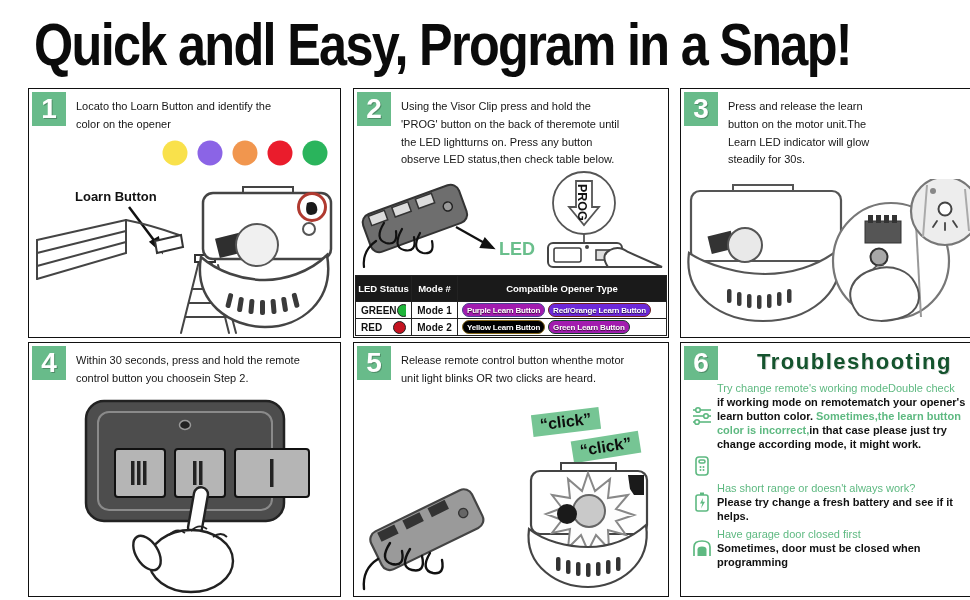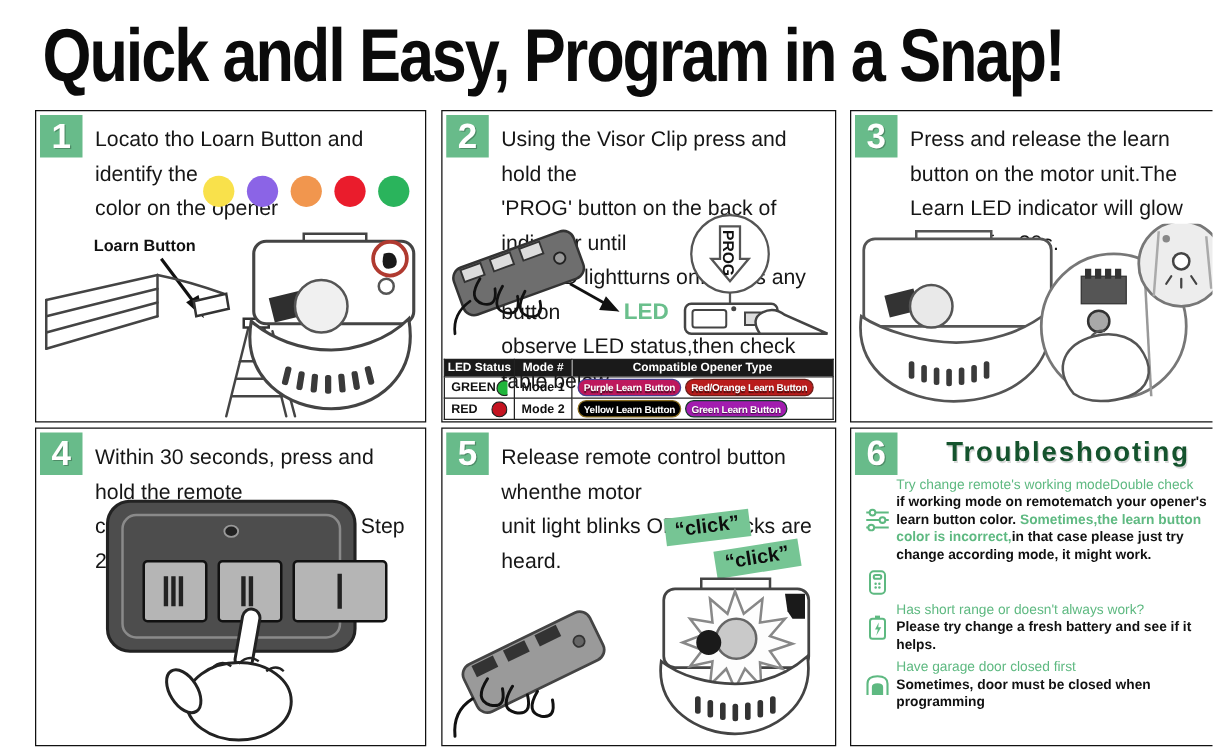--- a/index.html
+++ b/index.html
@@ -21,45 +21,45 @@
   #p5 { left:329px; top:342px; width:316px; height:255px; }
   #p6 { left:656px; top:342px; width:309px; height:255px; }
 
   .badge {
     position:absolute; left:3px; top:3px; width:34px; height:34px;
     background:#68bb8a; color:#fff; font-weight:bold; font-size:28px;
     text-align:center; line-height:34px; text-shadow:1px 1px 0 rgba(0,0,0,.25);
   }
   .step-text {
     position:absolute; left:47px; top:9px; right:5px;
-    font-size:17px; line-height:1.62; color:#161616; white-space:pre-line;
+    font-size:11px; line-height:1.62; color:#161616; white-space:pre-line;
   }
   svg { display:block; }
 
   
   .dots-svg { position:absolute; left:132px; top:50px; }
   .learn-label { position:absolute; left:46px; top:100px; font-size:13px; font-weight:bold; color:#111; }
   .illo { position:absolute; }
 
   
   .led-table { position:absolute; left:1px; right:1px; bottom:1px; border-collapse:collapse; width:calc(100% - 2px); table-layout:fixed; }
   .led-table th, .led-table td { border:1px solid #222; padding:1px 2px; overflow:hidden; white-space:nowrap; }
-  .led-table th { background:#1a1a1a; color:#fff; font-size:9.5px; font-weight:bold; height:14px; text-align:center; }
+  .led-table th { background:#1a1a1a; color:#fff; font-size:9.5px; font-weight:bold; height:26px; text-align:center; }
   .led-table td { height:14px; font-size:10px; font-weight:bold; color:#111; }
   .col-status { width:56px; } .col-mode { width:46px; }
   .status-cell { display:flex; align-items:center; justify-content:space-between; padding:0 3px; }
   .mode-cell { text-align:center; }
   .pills-cell { display:flex; gap:3px; align-items:center; padding-left:2px; }
   .pill {
     display:inline-block; font-size:8px; font-weight:bold; color:#fff;
     padding:1.5px 4px; border-radius:9px; border:1.3px solid #333;
     text-shadow:0 1px 1px rgba(0,0,0,.7); letter-spacing:-0.2px; white-space:nowrap;
   }
-  .pill-purple { background:#be185d; border-color:#4a4090; }
-  .pill-redorange { background:#b91c1c; border-color:#6e1f1a; }
+  .pill-purple { background:#a21caf; border-color:#4a4090; }
+  .pill-redorange { background:#6d28d9; border-color:#6e1f1a; }
   .pill-yellow { background:#000000; border-color:#8a6d1f; }
   .pill-green { background:#a21caf; border-color:#143c2a; }
 
   
   .click-tag {
     position:absolute; background:#76c594; color:#0d0d0d;
     font-size:16px; font-weight:bold; padding:2px 8px;
   }
   #click1 { left:178px; top:68px; transform:rotate(-7deg); }
   #click2 { left:218px; top:93px; transform:rotate(-9deg); }
@@ -145,21 +145,21 @@
         <circle cx="281" cy="22" r="13.5" fill="none" stroke-width="3" stroke="#b03a30"></circle>
         <path d="M276 18 q8 -3 10 4 q2 7 -6 8 q-7 0 -4 -12" fill="#1a1a1a"></path>
         <circle cx="278" cy="44" r="6" fill="none" stroke="#555" stroke-width="2"></circle>
       </g>
     </svg>
   </div>
 
   <div class="panel" id="p2">
     <div class="badge">2</div>
     <div class="step-text">Using the Visor Clip press and hold the
-'PROG' button on the back of indicator until
+'PROG' button on the back of theremote until
 the LED lightturns on. Press any button
 observe LED status,then check table below.</div>
 
     <svg class="illo" style="left:2px; top:82px;" width="312" height="100" viewBox="0 0 312 100">
 
       <g transform="translate(8,12) rotate(-20 55 35)">
         <rect x="0" y="14" width="102" height="40" rx="9" fill="#6e6e6e" stroke="#333" stroke-width="2"></rect>
         <rect x="8" y="16" width="17" height="10" fill="#dcdcdc" stroke="#333" stroke-width="1.5"></rect>
         <rect x="33" y="16" width="17" height="10" fill="#dcdcdc" stroke="#333" stroke-width="1.5"></rect>
         <rect x="58" y="16" width="17" height="10" fill="#dcdcdc" stroke="#333" stroke-width="1.5"></rect>

